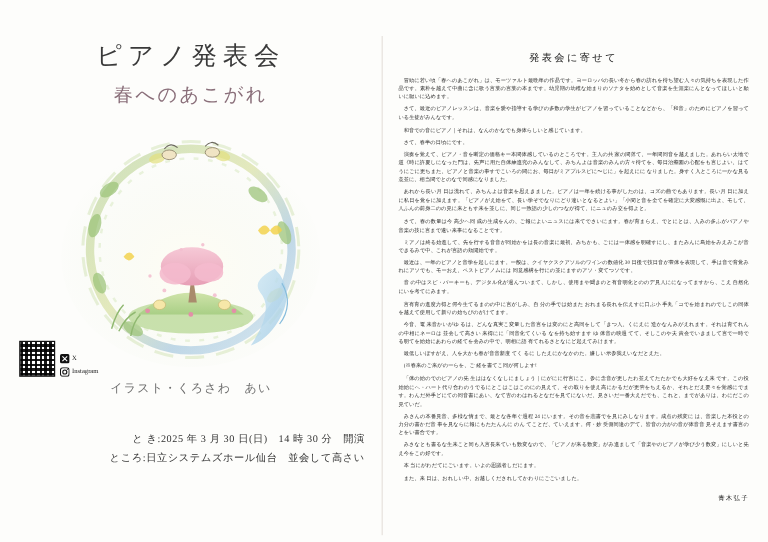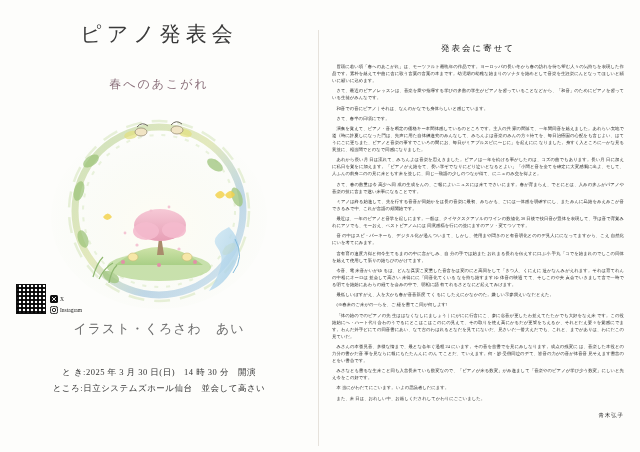--- a/index.html
+++ b/index.html
@@ -23,58 +23,58 @@
   }
 
   
   .left {
     position: absolute;
     left: 0;
     top: 0;
     width: 318px;
     height: 328px;
     box-sizing: border-box;
-    padding: 6px 14px 10px 14px;
+    padding: 18px 14px 10px 14px;
   }
   .title {
     text-align: center;
     font-size: 21px;
     letter-spacing: 5px;
     color: #3a3a3a;
     margin-top: 14px;
     font-family: "Liberation Serif", serif;
   }
   .subtitle {
     text-align: center;
-    font-size: 12px;
+    font-size: 16px;
     letter-spacing: 2px;
     color: #8a6f7a;
-    margin-top: 28px;
+    margin-top: 9px;
   }
 
   
   .illus {
     position: relative;
     width: 280px;
     height: 215px;
     margin: 6px auto 0 auto;
   }
   .illus svg { display: block; }
 
   .credit {
     text-align: center;
-    font-size: 13px;
+    font-size: 10px;
     letter-spacing: 1px;
     color: #6d6d6d;
     margin-top: 6px;
   }
 
   .info {
     margin-top: 26px;
-    text-align: center;
+    text-align: right;
     font-size: 8.5px;
     line-height: 1.9;
     color: #333;
     letter-spacing: 0.5px;
   }
 
   
   .social {
     position: absolute;
     left: 16px;

